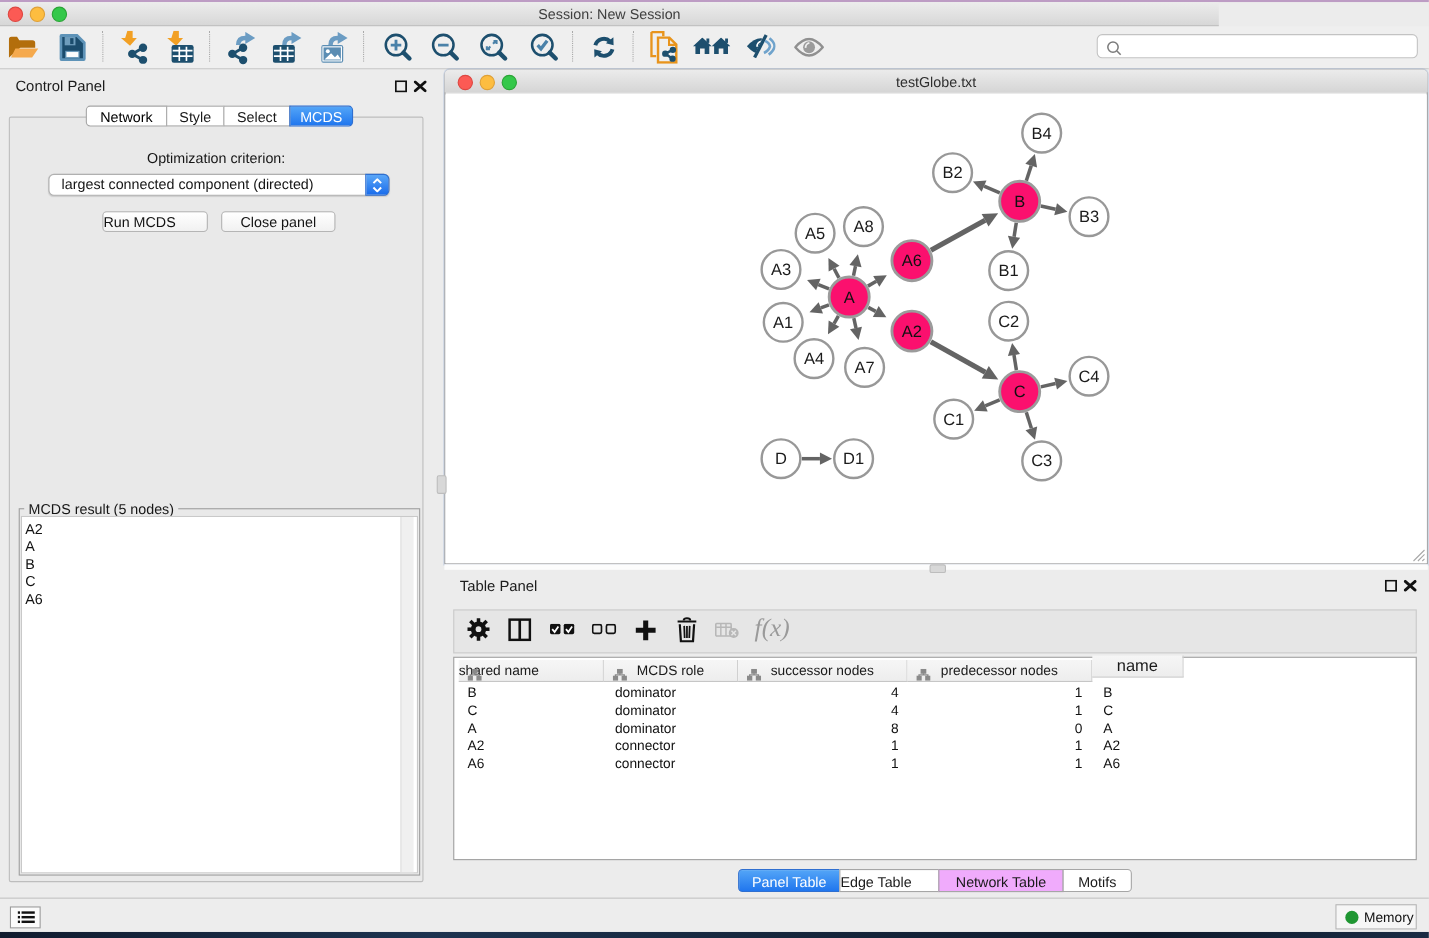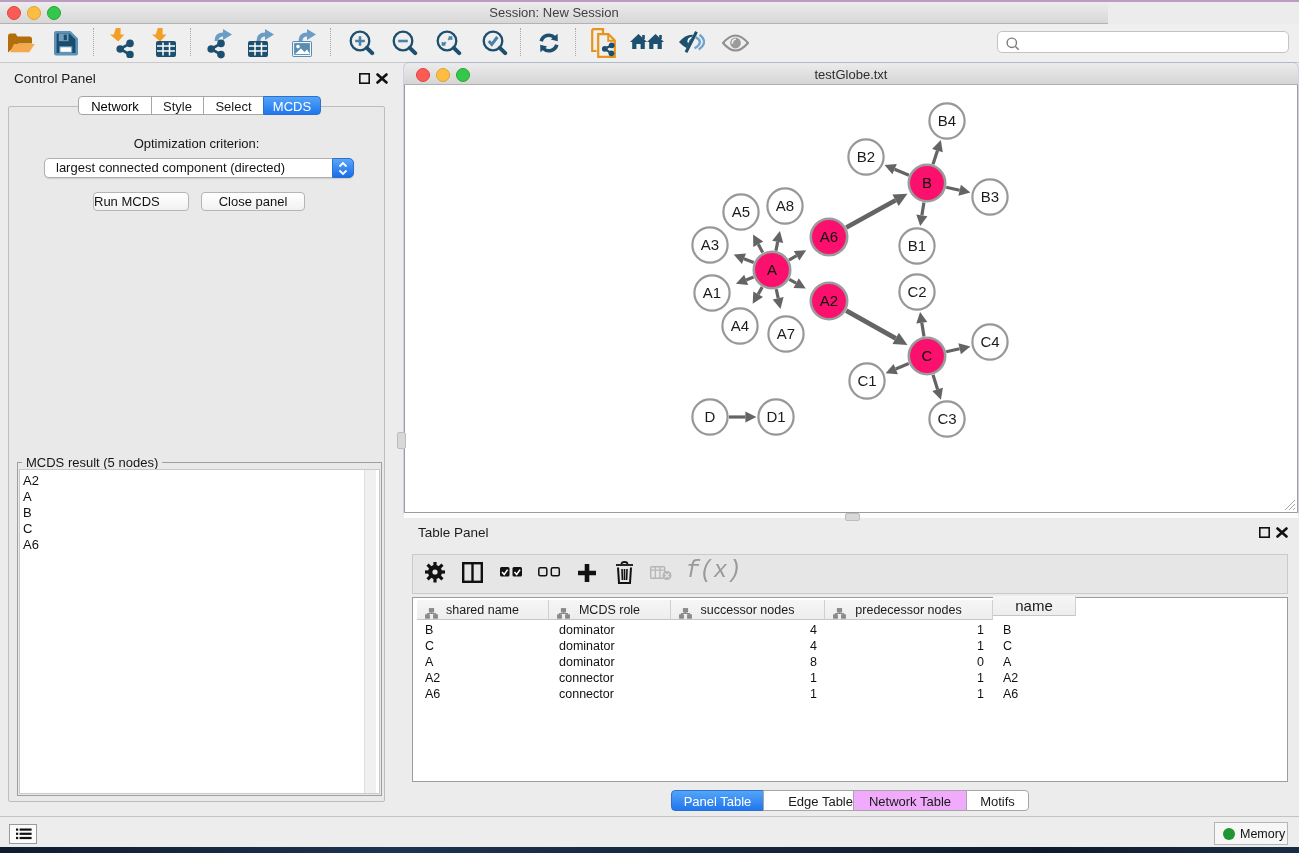--- a/index.html
+++ b/index.html
@@ -378,24 +378,24 @@
     </g>
   </svg>
 <svg class="abs" style="left:650px;top:566px" width="22" height="14" viewBox="0 0 22 14">
 <g opacity="0.62">
       <rect x="0.7" y="0.7" width="14" height="11.5" rx="1" fill="none" stroke="#9a9a9a" stroke-width="1.4"></rect>
 <path d="M1 4.2 h14 M5.3 1 v11 M10 1 v11" stroke="#9a9a9a" stroke-width="1.3"></path>
 <circle cx="17" cy="9.5" r="4.5" fill="#9a9a9a"></circle>
 <path d="M15 7.5 l4 4 M19 7.5 l-4 4" stroke="#e6e6e6" stroke-width="1.3"></path>
     </g>
   </svg>
-<div class="abs" style="left:686px;top:558px;width:34px;height:26px;font-family:Liberation Mono, monospace;font-style:italic;font-size:23px;color:#9a9a9a;">f(x)</div>
+<div class="abs" style="left:686px;top:558px;width:34px;height:26px;font-family:Liberation Serif, serif;font-style:italic;font-size:23px;color:#9a9a9a;">f(x)</div>
 
 <div class="abs" style="left:412px;top:597px;width:876px;height:185px;background:#fff;border:1px solid #9c9c9c;box-sizing:border-box"></div>
-<div class="abs" style="left:417px;top:600px;width:132px;height:20px;box-sizing:border-box;background:linear-gradient(#f6f6f6,#ededed);border-right:1px solid #d0d0d0;border-bottom:1px solid #c6c6c6;font-size:12.5px;color:#1a1a1a;text-align:center;line-height:20px;"><span style="position:absolute;left:8px;top:4px"><svg width="13" height="11" viewBox="0 0 13 11" style="vertical-align:-1px">
+<div class="abs" style="left:417px;top:600px;width:132px;height:20px;box-sizing:border-box;background:linear-gradient(#f6f6f6,#ededed);border-right:1px solid #d0d0d0;border-bottom:1px solid #c6c6c6;font-size:12.5px;color:#1a1a1a;text-align:left;line-height:20px;"><span style="position:absolute;left:8px;top:4px"><svg width="13" height="11" viewBox="0 0 13 11" style="vertical-align:-1px">
 <g fill="none" stroke="#8a8a8a" stroke-width="1.2">
 <rect x="4.5" y="0.7" width="4" height="3.2" fill="#8a8a8a"></rect>
 <rect x="0.7" y="6.9" width="3.6" height="3.2" fill="#8a8a8a"></rect>
 <rect x="8.7" y="6.9" width="3.6" height="3.2" fill="#8a8a8a"></rect>
 <path d="M6.5 4 V5.5 M2.5 6.9 V5.5 H10.5 V6.9"></path>
         </g>
       </svg></span>shared name</div>
 <div class="abs" style="left:549px;top:600px;width:122px;height:20px;box-sizing:border-box;background:linear-gradient(#f6f6f6,#ededed);border-right:1px solid #d0d0d0;border-bottom:1px solid #c6c6c6;font-size:12.5px;color:#1a1a1a;text-align:center;line-height:20px;"><span style="position:absolute;left:8px;top:4px"><svg width="13" height="11" viewBox="0 0 13 11" style="vertical-align:-1px">
 <g fill="none" stroke="#8a8a8a" stroke-width="1.2">
 <rect x="4.5" y="0.7" width="4" height="3.2" fill="#8a8a8a"></rect>
@@ -441,21 +441,21 @@
 <div class="abs" style="left:700px;top:671px;width:117px;text-align:right;font-size:12.5px;color:#111">1</div>
 <div class="abs" style="left:870px;top:671px;width:114px;text-align:right;font-size:12.5px;color:#111">1</div>
 <div class="abs" style="left:1003px;top:671px;font-size:12.5px;color:#111">A2</div>
 <div class="abs" style="left:425px;top:687px;font-size:12.5px;color:#111">A6</div>
 <div class="abs" style="left:559px;top:687px;font-size:12.5px;color:#111">connector</div>
 <div class="abs" style="left:700px;top:687px;width:117px;text-align:right;font-size:12.5px;color:#111">1</div>
 <div class="abs" style="left:870px;top:687px;width:114px;text-align:right;font-size:12.5px;color:#111">1</div>
 <div class="abs" style="left:1003px;top:687px;font-size:12.5px;color:#111">A6</div>
 
 <div class="abs" style="left:671px;top:790px;width:93px;height:21px;background:linear-gradient(#53a5f7,#2076ee);color:#fff;border:1px solid #2f6fd0;border-radius:4px 0 0 4px;box-sizing:border-box;font-size:13px;text-align:center;line-height:21px;z-index:3">Panel Table</div>
-<div class="abs" style="left:763px;top:790px;width:91px;height:21px;background:#fff;color:#1a1a1a;border:1px solid #a6a6a6;box-sizing:border-box;font-size:13px;text-align:right;line-height:21px;z-index:3">Edge Table</div>
+<div class="abs" style="left:763px;top:790px;width:91px;height:21px;background:#fff;color:#1a1a1a;border:1px solid #a6a6a6;box-sizing:border-box;font-size:13px;text-align:left;line-height:21px;z-index:3">Edge Table</div>
 <div class="abs" style="left:853px;top:790px;width:114px;height:21px;background:#f0abfc;color:#1a1a1a;border:1px solid #a6a6a6;box-sizing:border-box;font-size:13px;text-align:center;line-height:21px;z-index:3">Network Table</div>
 <div class="abs" style="left:966px;top:790px;width:63px;height:21px;background:#fff;color:#1a1a1a;border:1px solid #a6a6a6;border-radius:0 4px 4px 0;box-sizing:border-box;font-size:13px;text-align:center;line-height:21px;z-index:3">Motifs</div>
 
 <div class="abs" style="left:0;top:816px;width:1299px;height:31px;background:#ededed;border-top:1px solid #c2c2c2;box-sizing:border-box"></div>
 <div class="abs" style="left:9px;top:824px;width:28px;height:20px;border:1px solid #9a9a9a;background:#fbfbfb;box-sizing:border-box">
  <svg class="abs" style="left:6px;top:3px" width="16" height="12" viewBox="0 0 16 12">
   <g fill="#111">
         <rect x="0" y="0.5" width="2.2" height="2.2"></rect>
         <rect x="3.6" y="0.5" width="12" height="2.2"></rect>
   <rect x="0" y="4.7" width="2.2" height="2.2"></rect>

